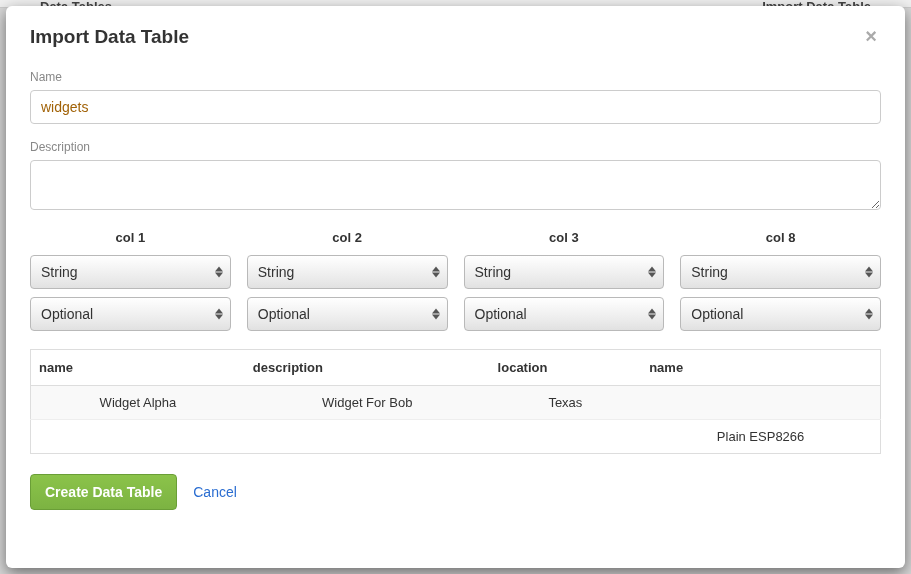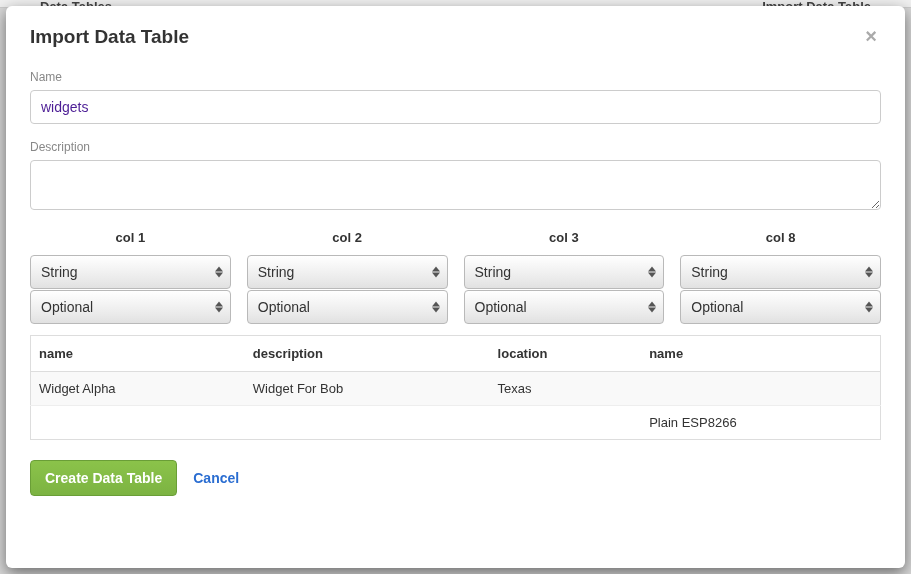--- a/index.html
+++ b/index.html
@@ -79,21 +79,21 @@
       color: #888;
       margin-bottom: 6px;
       font-weight: 400;
     }
     .text-input {
       width: 100%;
       padding: 8px 10px;
       border: 1px solid #ccc;
       border-radius: 4px;
       font-size: 14px;
-      color: #4c1d95;
+      color: #a16207;
       font-family: inherit;
     }
     .textarea {
       width: 100%;
       height: 50px;
       padding: 8px 10px;
       border: 1px solid #ccc;
       border-radius: 4px;
       font-size: 14px;
       resize: both;
@@ -110,21 +110,21 @@
     .col-label {
       font-size: 13px;
       font-weight: 700;
       color: #333;
       margin-bottom: 10px;
       display: block;
       text-align: center;
     }
     .select-wrap {
       position: relative;
-      margin-bottom: 1px;
+      margin-bottom: 8px;
     }
     .select {
       width: 100%;
       padding: 8px 28px 8px 10px;
       border: 1px solid #b9b9b9;
       border-radius: 4px;
       font-size: 14px;
       color: #333;
       background: linear-gradient(to bottom, #ffffff 0%, #ebebeb 70%, #e1e1e1 100%);
       appearance: none;
@@ -166,20 +166,21 @@
       padding: 10px 8px;
       font-weight: 700;
       color: #333;
       border-bottom: 1px solid #ddd;
       background: #fff;
     }
     .preview-table td {
       padding: 9px 8px;
       color: #333;
       border-bottom: 1px solid #eee;
+      text-align: center;
     }
     .preview-table tbody tr:nth-child(odd) {
       background: #f9f9f9;
     }
     .preview-table tbody tr:nth-child(even) {
       background: #fff;
     }
     .preview-table tbody tr:last-child td {
       border-bottom: none;
     }
@@ -201,21 +202,20 @@
       text-align: right;
     }
     .link-cancel {
       color: #2a6dd1;
       font-size: 14px;
       text-decoration: none;
       cursor: pointer;
       background: none;
       border: none;
       font-family: inherit;
-      font-weight: bold;
     }
   </style>
 </head>
 <body>
 
 <div class="backdrop">
   <div class="bg-header">
     <span>Data Tables</span>
     <span>Import Data Table</span>
   </div>

